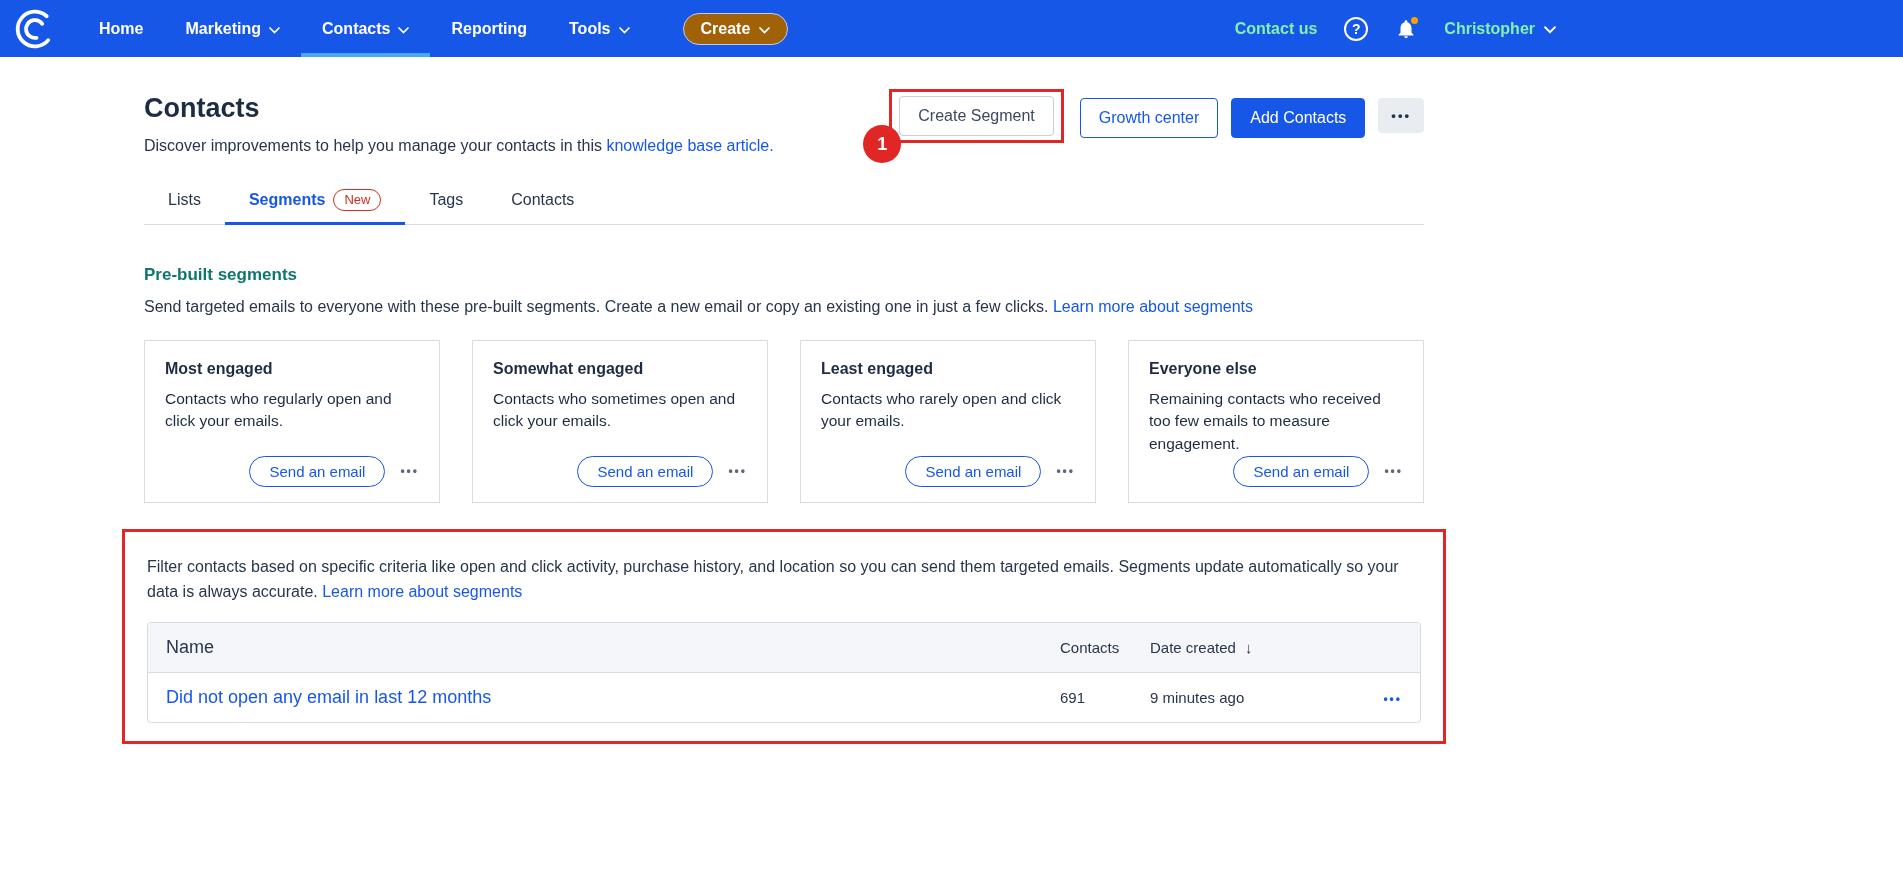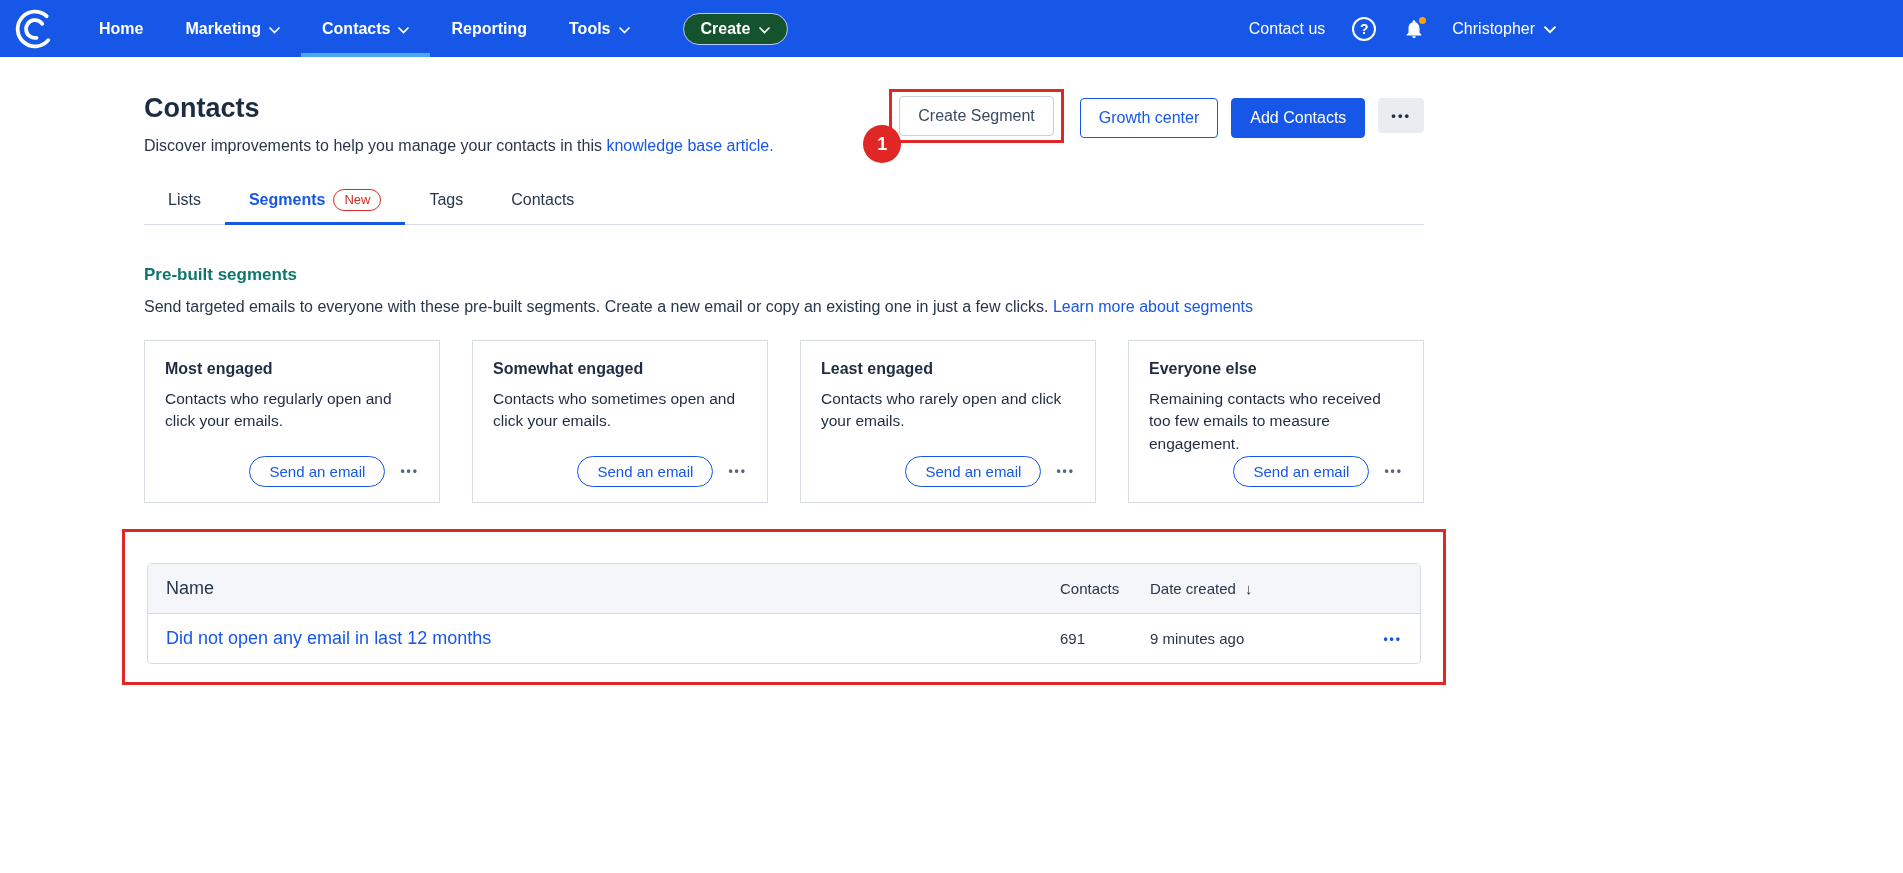--- a/index.html
+++ b/index.html
@@ -28,26 +28,26 @@
     color: #fff; font-size: 16px; font-weight: 700;
     padding: 14px 21px; cursor: pointer; position: relative;
   }
   .nav-item.active::after {
     content: ""; position: absolute; left: 0; right: 0; bottom: 0;
     height: 4px; background: #49aaf2;
   }
   .nav-create-wrap { display: flex; align-items: center; margin-left: 32px; }
   .nav-create {
     display: flex; align-items: center; gap: 9px;
-    background: #14532d; border: 1px solid #b8cbfa; color: #fff;
+    background: #a16207; border: 1px solid #b8cbfa; color: #fff;
     font-family: inherit; font-size: 16px; font-weight: 700;
     border-radius: 17px; padding: 6px 17px; cursor: pointer;
   }
   .nav-right { display: flex; align-items: center; gap: 27px; margin-right: 347px; }
-  .nav-right a, .nav-right .nav-user { color: #ffffff; font-size: 16px; font-weight: 400; cursor: pointer; }
+  .nav-right a, .nav-right .nav-user { color: #86efac; font-size: 16px; font-weight: 700; cursor: pointer; }
   .help-circle {
     width: 24px; height: 24px; border: 2px solid #fff; border-radius: 50%;
     color: #fff; font-size: 14px; font-weight: 700;
     display: flex; align-items: center; justify-content: center; cursor: pointer;
   }
   .bell-wrap { position: relative; display: flex; align-items: center; cursor: pointer; }
   .bell-dot {
     position: absolute; top: -3px; right: -3px;
     width: 11px; height: 11px; border-radius: 50%;
     background: #f7a400; border: 2px solid #1757e8;
@@ -277,20 +277,23 @@
         <div class="card-footer">
           <button class="pill-btn">Send an email</button>
           <span class="dots">•••</span>
         </div>
       </article>
 
     </div>
   </section>
 
   <section class="created-section">
+    <p class="section-desc">
+      <span>Filter contacts based on specific criteria like open and click activity, purchase history, and location so you can send them targeted emails. Segments update automatically so your data is always accurate. </span><a class="link">Learn more about segments</a>
+    </p>
 
     <div class="seg-table">
       <div class="trow thead">
         <div class="tcell-name">Name</div>
         <div class="tcell-contacts">Contacts</div>
         <div class="tcell-date">
           <span>Date created</span>
           <span class="sort-arrow">↓</span>
         </div>
         <div class="tcell-actions"></div>

